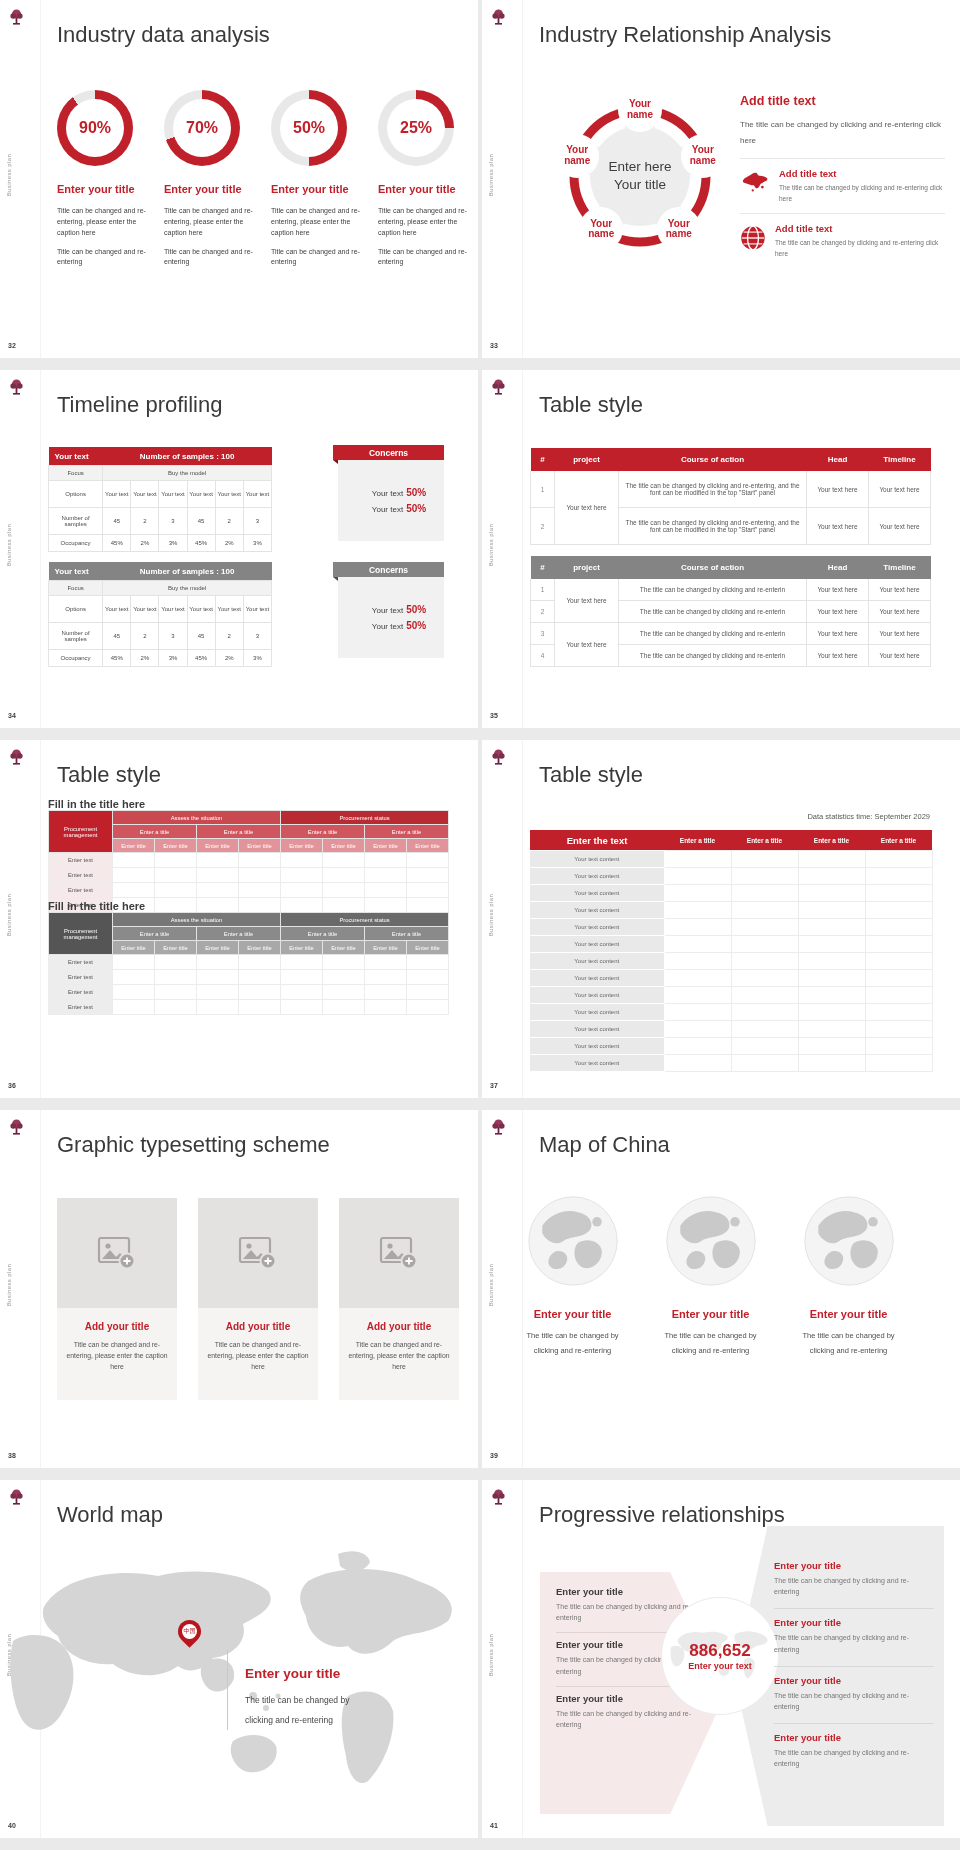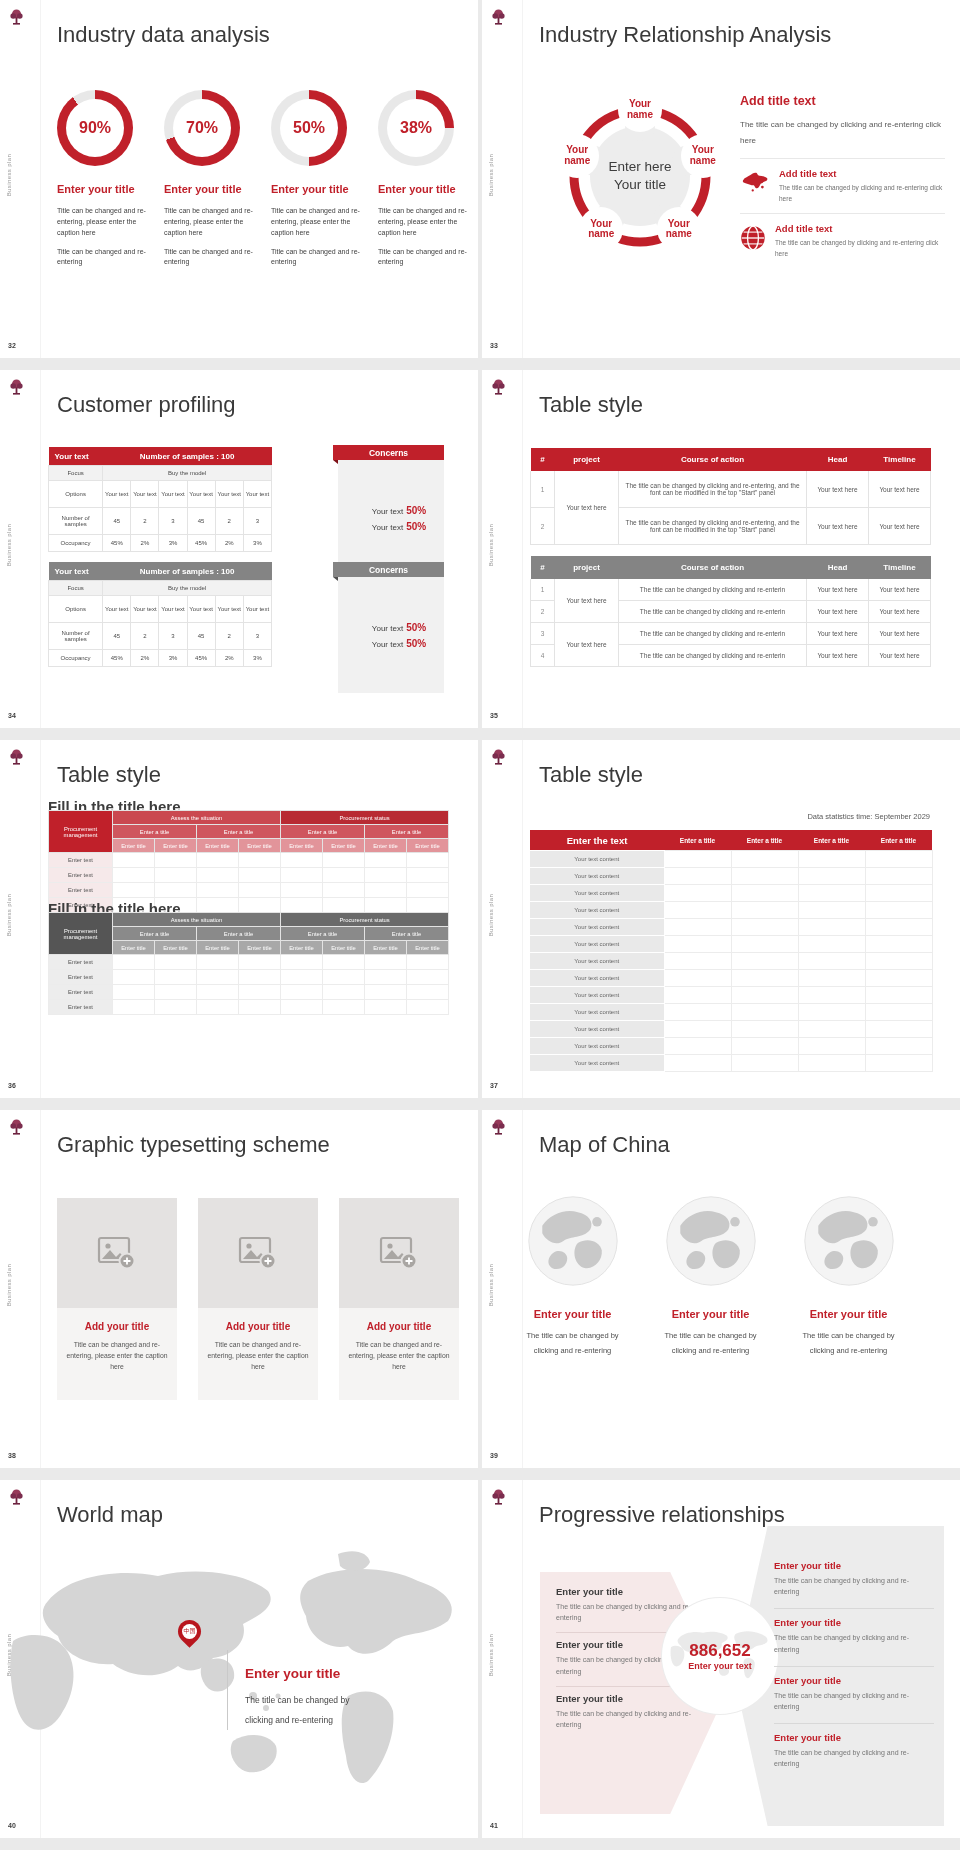--- a/index.html
+++ b/index.html
@@ -42,33 +42,33 @@
   .s34 .focus td{background:#f2f2f2;height:12px;}
   .s34 .opt td{height:24px;}
   .s34 .numr td{height:24px;}
   .s34 .occ td{height:14px;}
   .cbox{position:absolute;left:338px;width:106px;}
   .cbox .ribbon{position:relative;height:15px;margin-left:-5px;color:#fff;font-weight:bold;font-size:8.5px;display:flex;align-items:center;justify-content:center;}
   .cbox.red-c .ribbon{background:#c0202a;}
   .cbox.gray-c .ribbon{background:#848484;}
   .cbox .ribbon::after{content:"";position:absolute;left:0;top:100%;width:0;height:0;border-top:4px solid #7d1016;border-left:5px solid transparent;}
   .cbox.gray-c .ribbon::after{border-top-color:#4f4f4f;}
-  .cbox .cbody{background:#f1f1f1;height:116px;display:flex;flex-direction:column;align-items:center;justify-content:center;gap:5px;padding-left:16px;}
+  .cbox .cbody{background:#f1f1f1;height:81px;display:flex;flex-direction:column;align-items:center;justify-content:center;gap:5px;padding-left:16px;}
   .cbox .line{font-size:8px;color:#3f3f3f;}
   .cbox .line b{color:#c0202a;font-size:10px;margin-left:3px;}
   
   .s35 .tbl{left:48px;width:400px;font-size:6.5px;color:#555;}
   .s35 .tbl th{color:#fff;font-size:8px;font-weight:bold;height:20px;border:1px solid transparent;}
   .s35 .red-t th{background:#c0202a;}
   .s35 .gray-t th{background:#848484;}
   .s35 .red-t td{height:36px;padding:0 4px;}
   .s35 .gray-t td{height:21px;padding:0 4px;}
   .s35 .idx{color:#8a8a8a;}
   
-  .s36-label{position:absolute;left:48px;font-size:15px;font-weight:bold;color:#3d3d3d;}
+  .s36-label{position:absolute;left:48px;font-size:11px;font-weight:bold;color:#3d3d3d;}
   .s36 .tbl{left:48px;width:400px;font-size:5.8px;}
   .s36 .tbl td{height:11px;color:#fff;}
   .s36 .tbl .bodyr td{height:12px;background:#fff;border:1px solid #ececec;color:#555;}
   .s36 .red-t .corner{background:#c0202a;}
   .s36 .red-t .g1{background:#ca4850;}
   .s36 .red-t .g1b{background:#b82b33;}
   .s36 .red-t .g2{background:#cf565e;}
   .s36 .red-t .g3{background:#e2949a;}
   .s36 .red-t .bodyr .lbl{background:#f6e9ea;}
   .s36 .gray-t .corner{background:#555555;}
@@ -180,21 +180,21 @@
       <div class="s32-col">
         <div class="donut" style="background: conic-gradient(rgb(192, 32, 42) 0deg, rgb(192, 32, 42) 50%, rgb(232, 232, 232) 50%, rgb(232, 232, 232) 100%);">
             <span>50%</span>
           </div>
         <h4>Enter your title</h4>
         <p>Title can be changed and re-entering, please enter the caption here</p>
         <p>Title can be changed and re-entering</p>
       </div>
       <div class="s32-col">
         <div class="donut" style="background: conic-gradient(rgb(192, 32, 42) 0deg, rgb(192, 32, 42) 25%, rgb(232, 232, 232) 25%, rgb(232, 232, 232) 100%);">
-            <span>38%</span>
+            <span>25%</span>
           </div>
         <h4>Enter your title</h4>
         <p>Title can be changed and re-entering, please enter the caption here</p>
         <p>Title can be changed and re-entering</p>
       </div>
     </div>
     <div class="pagenum">32</div>
   </div>
 
   <div class="slide">
@@ -258,21 +258,21 @@
     </div>
     <div class="pagenum">33</div>
   </div>
 
   <div class="slide s34">
     <svg class="logo">
         <use href="#logo-sym"></use>
       </svg>
     <div class="vtext">Business plan</div>
     <div class="edge"></div>
-    <div class="stitle">Customer profiling</div>
+    <div class="stitle">Timeline profiling</div>
 
     <table class="tbl red-t" style="top:77px;">
       <colgroup>
           <col style="width:54px">
           <col span="6" style="width:28px">
         </colgroup>
       <tbody>
           <tr class="hd">
         <td class="hl">Your text</td>
         <td colspan="6">Number of samples : 100</td>

